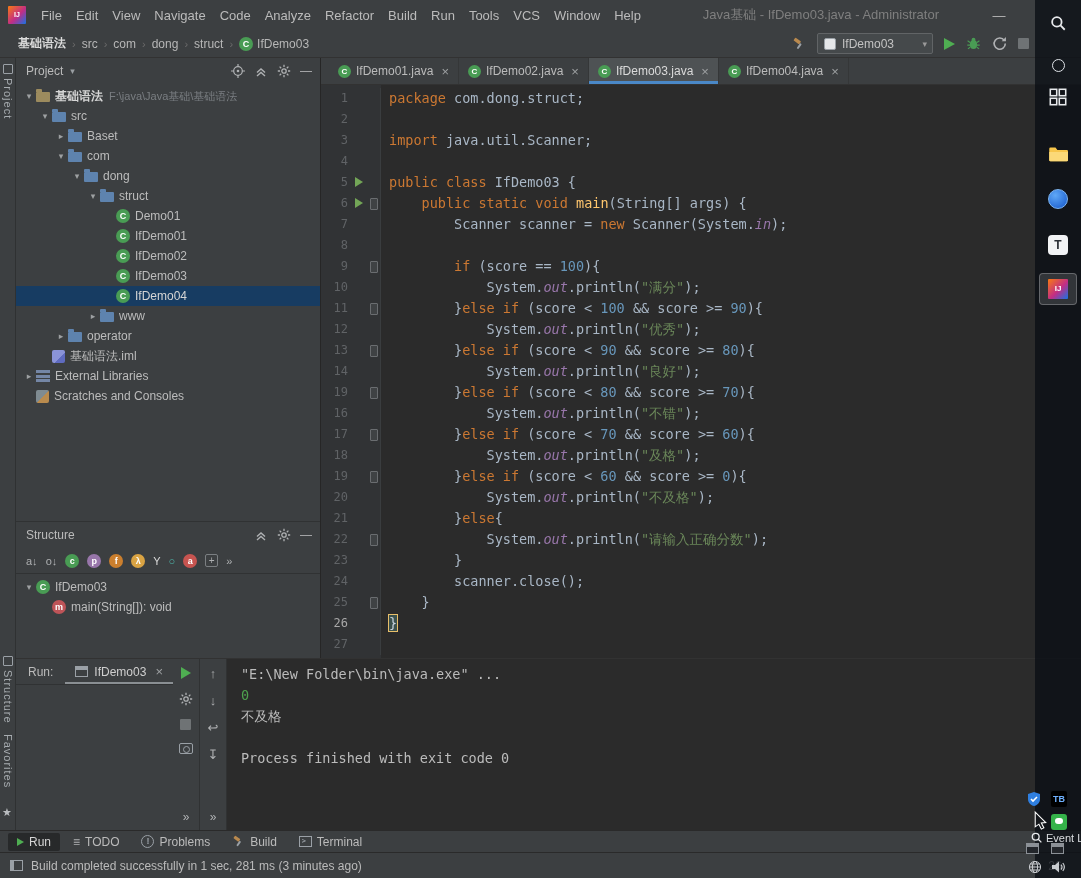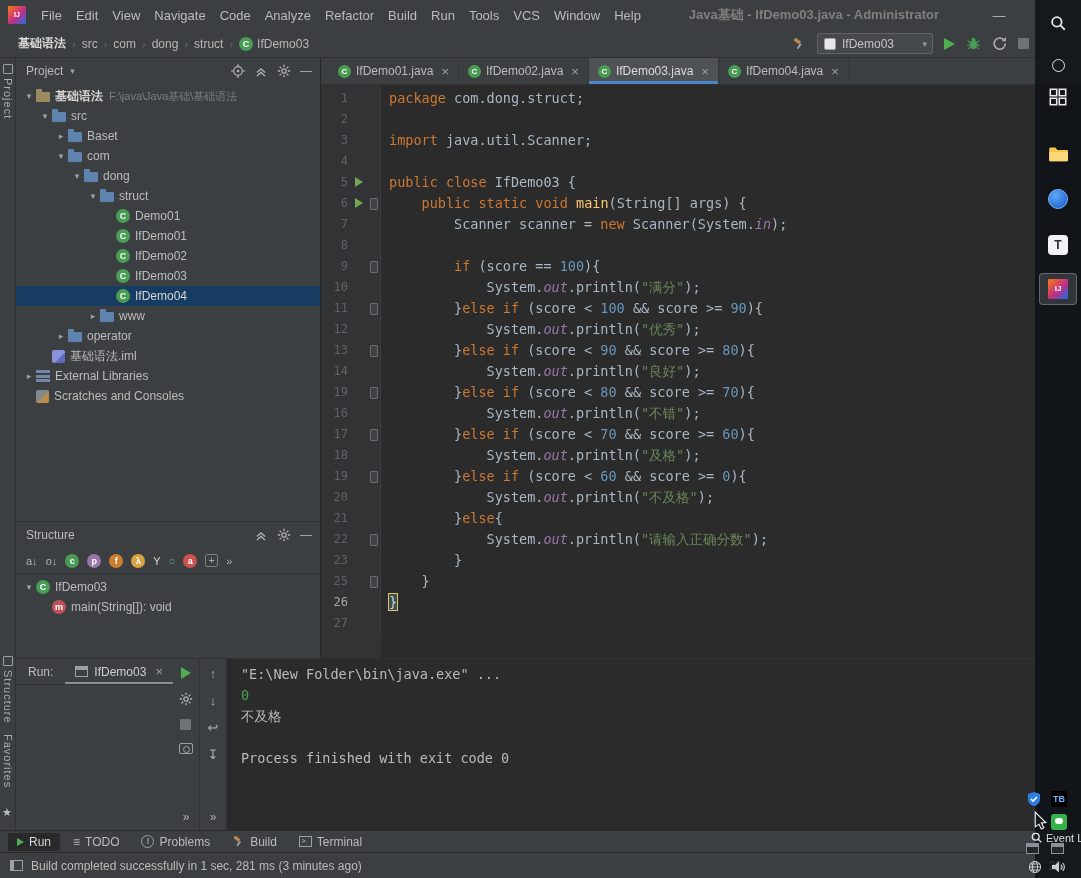--- a/index.html
+++ b/index.html
@@ -12,21 +12,21 @@
   
   #ide { position:absolute; left:0; top:0; width:1081px; height:878px; background:#3c3f41; display:flex; flex-direction:column; }
 
   
   #titlebar { height:30px; flex:none; display:flex; align-items:center; padding:0 8px; }
   .logo { width:18px; height:18px; border-radius:1px; flex:none;
           background:linear-gradient(135deg,#f97a12,#c22d85 55%,#1573e6);
           color:#fff; font:700 7px/18px "Liberation Sans",sans-serif; text-align:center; margin-right:8px; }
   #menubar { display:flex; align-items:center; }
   .menu-item { color:#bbbbbb; font-size:13px; padding:3px 7px; white-space:nowrap; cursor:default; }
-  .win-title { color:#7f7f7f; font-size:13px; margin-left:auto; margin-right:46px; white-space:nowrap;font-weight:bold; }
+  .win-title { color:#7f7f7f; font-size:13px; margin-left:auto; margin-right:46px; white-space:nowrap; }
   .win-min { color:#bbbbbb; font-size:13px; width:28px; text-align:center; margin-right:60px; }
 
   
   #navbar { height:28px; flex:none; display:flex; align-items:center; padding-left:14px; border-bottom:1px solid #323232; position:relative; }
   #breadcrumbs { display:flex; align-items:center; gap:1px; }
   .bc-item { color:#b7b7b7; font-size:12px; padding:2px 4px; display:flex; align-items:center; gap:4px; white-space:nowrap; }
   .bc-item.first { color:#dcdcdc; font-weight:700; }
   .bc-sep { color:#6b6b6b; font-size:11px; padding:0 1px; }
   #nav-tools { position:absolute; right:52px; top:0; height:100%; display:flex; align-items:center; gap:11px; }
   .run-combo { display:flex; align-items:center; gap:6px; border:1px solid #616466; background:#45494b; height:21px; padding:0 5px 0 6px; min-width:116px; border-radius:2px; }
@@ -481,21 +481,21 @@
                 <div class="ed-row">
                   <span class="gut-num">4</span>
                   <span class="gut-run"></span>
                   <span class="gut-fold"></span>
                   <span class="code-text"></span>
                 </div>
                 <div class="ed-row">
                   <span class="gut-num">5</span>
                   <span class="gut-run has"></span>
                   <span class="gut-fold"></span>
-                  <span class="code-text"><span class="tok-k">public</span><span class="tok-p"> </span><span class="tok-k">close</span><span class="tok-p"> IfDemo03 {</span></span>
+                  <span class="code-text"><span class="tok-k">public</span><span class="tok-p"> </span><span class="tok-k">class</span><span class="tok-p"> IfDemo03 {</span></span>
                 </div>
                 <div class="ed-row">
                   <span class="gut-num">6</span>
                   <span class="gut-run has"></span>
                   <span class="gut-fold has"></span>
                   <span class="code-text"><span class="tok-p">    </span><span class="tok-k">public</span><span class="tok-p"> </span><span class="tok-k">static</span><span class="tok-p"> </span><span class="tok-k">void</span><span class="tok-p"> </span><span class="tok-m">main</span><span class="tok-p">(String[] args) {</span></span>
                 </div>
                 <div class="ed-row">
                   <span class="gut-num">7</span>
                   <span class="gut-run"></span>
@@ -589,20 +589,26 @@
                   <span class="gut-num">22</span>
                   <span class="gut-run"></span>
                   <span class="gut-fold has"></span>
                   <span class="code-text"><span class="tok-p">            System.</span><span class="tok-f">out</span><span class="tok-p">.println(</span><span class="tok-s">"请输入正确分数"</span><span class="tok-p">);</span></span>
                 </div>
                 <div class="ed-row">
                   <span class="gut-num">23</span>
                   <span class="gut-run"></span>
                   <span class="gut-fold"></span>
                   <span class="code-text"><span class="tok-p">        }</span></span>
+                </div>
+                <div class="ed-row">
+                  <span class="gut-num">24</span>
+                  <span class="gut-run"></span>
+                  <span class="gut-fold"></span>
+                  <span class="code-text"><span class="tok-p">        scanner.close();</span></span>
                 </div>
                 <div class="ed-row">
                   <span class="gut-num">25</span>
                   <span class="gut-run"></span>
                   <span class="gut-fold has"></span>
                   <span class="code-text"><span class="tok-p">    }</span></span>
                 </div>
                 <div class="ed-row">
                   <span class="gut-num active">26</span>
                   <span class="gut-run"></span>

